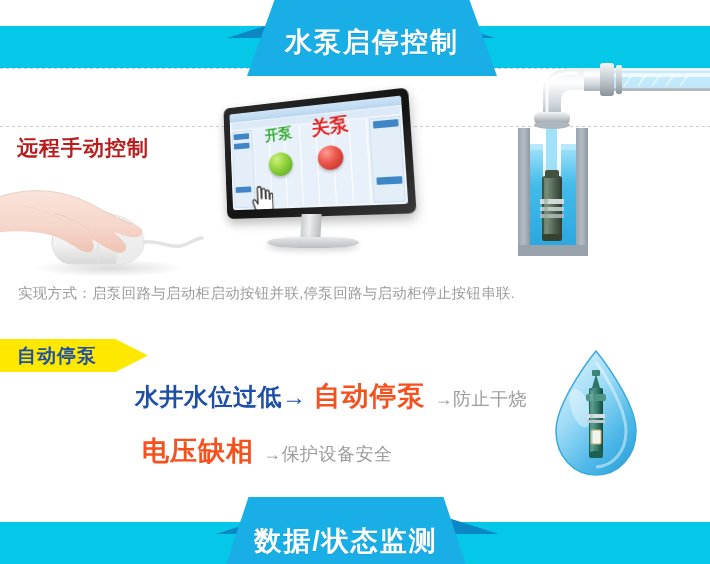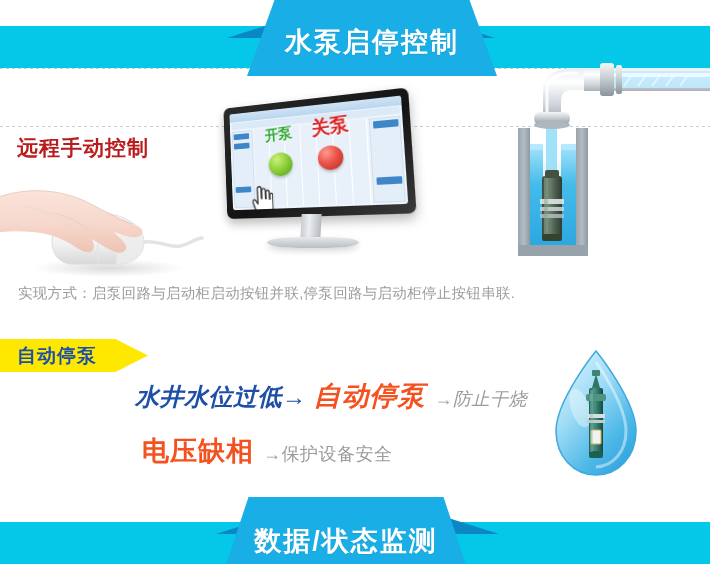--- a/index.html
+++ b/index.html
@@ -76,21 +76,21 @@
   
   .note{
     position:absolute;left:18px;top:286px;
     color:#9b9b9b;font-size:14.5px;letter-spacing:.3px;white-space:nowrap;
     line-height:1;
     text-align:center;
   }
 
   
   .prow{position:absolute;display:flex;align-items:baseline;white-space:nowrap;}
-  .prow.r1{left:135px;top:378px;font-style:italic;}
+  .prow.r1{left:135px;top:378px;}
   .prow.r2{left:135px;top:433px;}
   .p-cond{color:#1d4fa8;font-size:24px;font-weight:bold;letter-spacing:.5px;}
   .p-act{color:#f4511e;font-size:27px;font-weight:bold;letter-spacing:1px;margin:0 9px 0 7px;}
   .p-res{color:#9b9b9b;font-size:18px;letter-spacing:.5px;text-align:center;}
 
   
   .monitor{position:absolute;left:205px;top:96px;width:220px;height:170px;}
   .mon-body{
     position:absolute;left:10px;top:2px;width:195px;height:118px;
     background:linear-gradient(150deg,#2b2b2b 0%,#131313 55%,#3a3a3a 100%);

